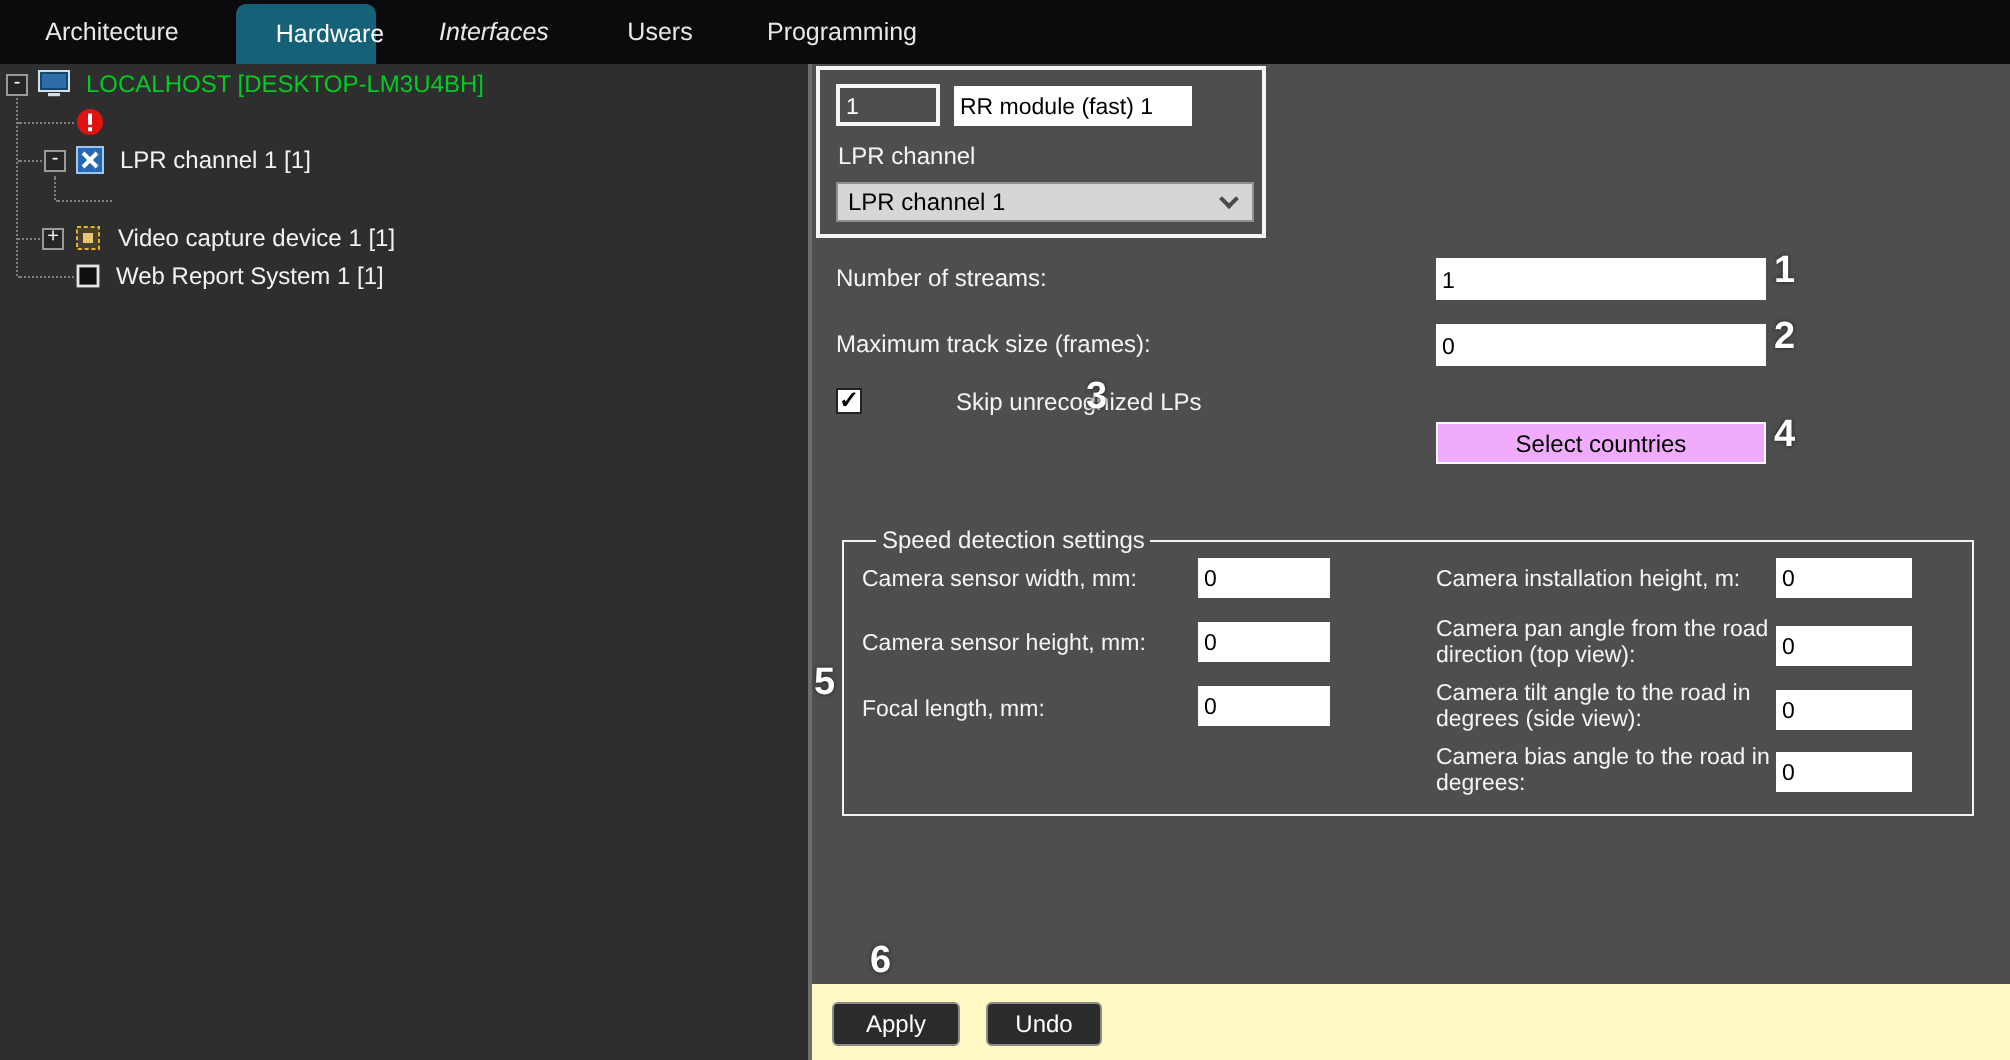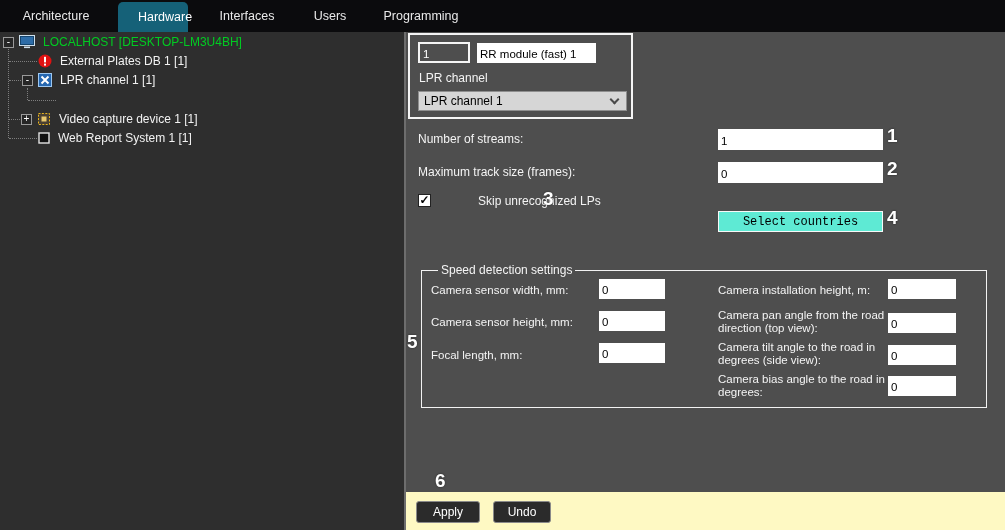--- a/index.html
+++ b/index.html
@@ -6,21 +6,21 @@
   html,body { width:1005px; height:530px; overflow:hidden; }
   body { background:#0b0b0d; font-family:"Liberation Sans", sans-serif; position:relative; }
 
   
   #tabbar { position:absolute; left:0; top:0; width:1005px; height:32px; background:#0b0b0d; }
   .tab { position:absolute; top:0; height:32px; display:flex; align-items:center; justify-content:center;
          color:#e9e9e9; font-size:12.5px; cursor:default; }
   .tab.active { top:2px; height:30px; background:#156178; border-radius:5px 5px 0 0; color:#ffffff; }
   .tab:nth-of-type(1){ left:8px;   width:96px; }
   .tab:nth-of-type(2){ left:118px; width:70px;padding-left:24px; }
-  .tab:nth-of-type(3){ left:203px; width:88px; }
+  .tab:nth-of-type(3){ left:203px; width:88px;font-style:italic; }
   .tab:nth-of-type(4){ left:300px; width:60px; }
   .tab:nth-of-type(5){ left:375px; width:92px; }
 
   
   #tree { position:absolute; left:0; top:32px; width:404px; height:498px; background:#2e2e2e; }
   .trow { position:absolute; height:16px; display:flex; align-items:center; gap:5px;
           color:#f2f2f2; font-size:12px; white-space:nowrap; }
   .expander { width:11px; height:11px; border:1px solid #9a9a9a; background:#262626; color:#fff;
               font-size:10px; line-height:8px; text-align:center; flex:0 0 auto; }
   .tlabel { padding:1px 3px; }
@@ -63,22 +63,22 @@
   #a5 { left:1px;  top:299px; }
   #a6 { left:29px; top:438px; }
 
   #skip-checkbox { position:absolute; left:12px; top:162px; width:13px; height:13px; background:#fff;
                    border:1px solid #222; }
   #skip-checkbox.checked::after { content:"✓"; position:absolute; left:0; top:-1px; width:11px;
                    color:#000; font-size:12px; font-weight:bold; line-height:13px; text-align:center; }
   #skip-label { left:32px; top:162px;margin-left:40px; }
 
   #select-countries { position:absolute; left:312px; top:179px; width:165px; height:21px;
-                      background:#5eead4; border:1px solid #f8f8f8; color:#000; font-size:12px;
-                      font-family:Liberation Mono, monospace; }
+                      background:#f0abfc; border:1px solid #f8f8f8; color:#000; font-size:12px;
+                      font-family:Liberation Sans, sans-serif; }
 
   
   #speed-group { position:absolute; left:15px; top:231px; width:566px; height:145px;
                  border:1px solid #f2f2f2; }
   #speed-group legend { color:#f4f4f4; font-size:12px; margin-left:16px; padding:0 3px; }
   .fl { position:absolute; color:#f4f4f4; font-size:11.5px; line-height:13px; }
   .fi { position:absolute; width:66px; height:20px; }
   #fl0 { left:9px; top:7px; }   #fi0 { left:177px; top:2px; }
   #fl1 { left:9px; top:39px; }  #fi1 { left:177px; top:34px; }
   #fl2 { left:9px; top:72px; }  #fi2 { left:177px; top:66px; }
@@ -125,21 +125,20 @@
     </svg>
     <span class="tlabel green">LOCALHOST [DESKTOP-LM3U4BH]</span>
   </div>
 
   <div class="trow" style="left:38px; top:21px;">
     <svg class="ticon" width="14" height="14" viewBox="0 0 14 14">
       <circle cx="7" cy="7" r="6.5" fill="#e01212"></circle>
       <rect x="6" y="2.8" width="2" height="5.6" fill="#fff"></rect>
       <rect x="6" y="9.6" width="2" height="2" fill="#fff"></rect>
     </svg>
-    <span class="tlabel">External Plates DB 1 [1]</span>
   </div>
 
   <div class="trow" style="left:22px; top:40px;">
     <div class="expander">-</div>
     <svg class="ticon" width="14" height="14" viewBox="0 0 14 14">
       <rect width="14" height="14" fill="#9ec7ef"></rect>
       <rect x="1" y="1" width="12" height="12" fill="#2567b0"></rect>
       <path d="M3.5 3.5 L10.5 10.5 M10.5 3.5 L3.5 10.5" stroke="#fff" stroke-width="2"></path>
     </svg>
     <span class="tlabel">LPR channel  1 [1]</span>

